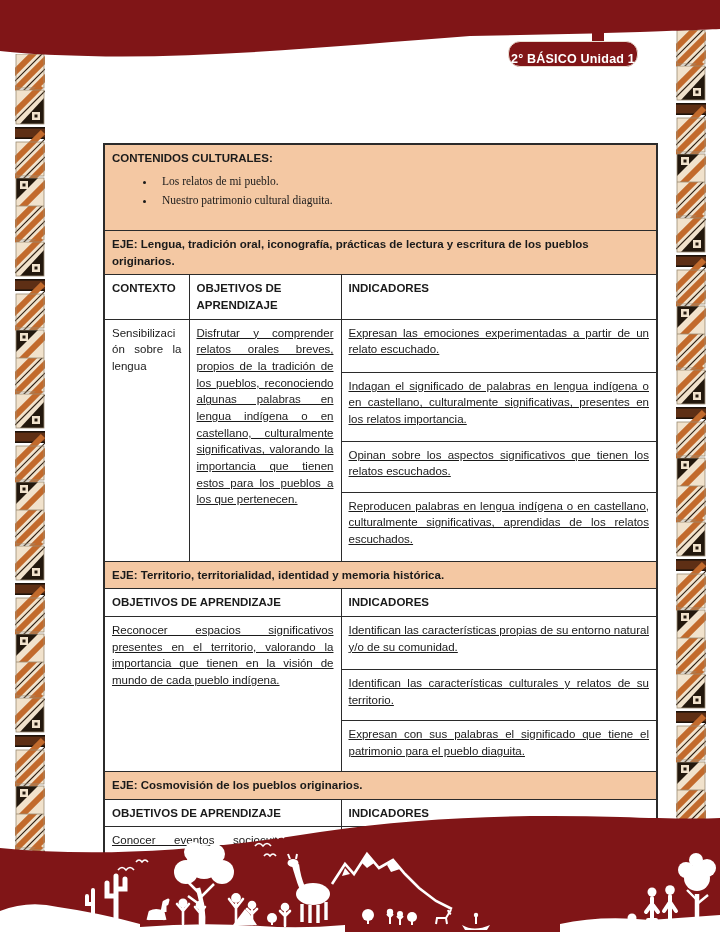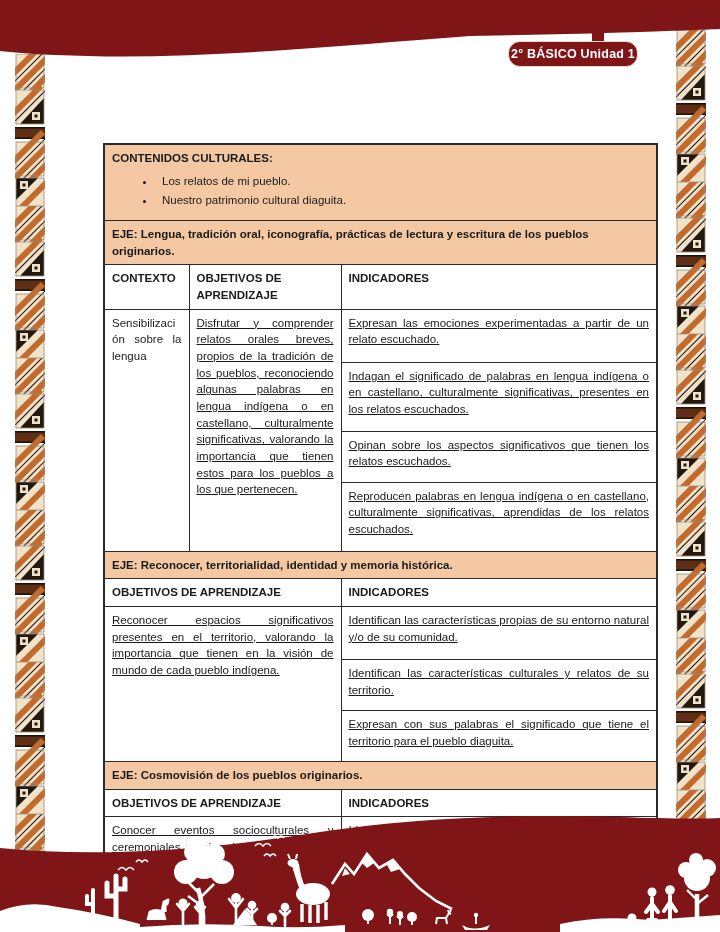--- a/index.html
+++ b/index.html
@@ -6,21 +6,21 @@
   body{
     width:720px;height:932px;position:relative;overflow:hidden;
     background:#ffffff;
     font-family:"Liberation Sans", sans-serif;
     color:#1a1a1a;
   }
   .top-band{position:absolute;top:0;left:0;z-index:3;}
   .badge{
     position:absolute;left:508px;top:41px;width:128px;height:24px;z-index:4;
     background:#801517;border:1.5px solid #e9ddd2;border-radius:12px;
-    display:flex;align-items:center;justify-content:center;
+    display:flex;align-items:flex-end;justify-content:center;
     color:#ffffff;font-weight:bold;font-size:12.5px;letter-spacing:.2px;
   }
   .strip{position:absolute;z-index:1;}
   .strip.left{left:15px;top:54px;}
   .strip.right{left:676px;top:30px;}
   .footer-art{position:absolute;left:0;bottom:0;z-index:5;}
 
   table.main{
     position:absolute;left:103px;top:143px;width:555px;z-index:2;
     border-collapse:collapse;table-layout:fixed;
@@ -30,21 +30,21 @@
     border:1.5px solid #2b2b2b;padding:5px 7px;vertical-align:top;
     word-wrap:break-word;
   }
   table.main{border:2px solid #2b2b2b;}
   .peach{background:#F4C8A3;}
   .bold{font-weight:bold;}
   .eje{font-weight:bold;padding:6px 7px;margin-top:25px;}
   .hdr td{font-weight:bold;background:#ffffff;padding:5px 7px;margin-top:24px;}
   .just{text-align:justify;text-decoration:underline;}
   .title-cell{padding:5px 7px 7px 7px;}
-  .title-cell ul{margin:6px 0 6px 0;padding-left:44px;}
+  .title-cell ul{margin:6px 0 16px 0;padding-left:44px;font-family:Liberation Serif, serif;}
   .title-cell li{margin:3px 0;padding-left:6px;}
   .ctx{text-align:justify;}
 </style>
 </head>
 <body>
 
 <svg width="0" height="0" style="position:absolute" aria-hidden="true">
   <defs>
     <pattern id="andean-tiles" width="30" height="152" patternUnits="userSpaceOnUse">
 
@@ -118,45 +118,45 @@
       <td>CONTEXTO</td>
       <td>OBJETIVOS DE APRENDIZAJE</td>
       <td>INDICADORES</td>
     </tr>
     <tr>
       <td rowspan="4" class="ctx">Sensibilización sobre la lengua</td>
       <td rowspan="4" class="just">Disfrutar y comprender relatos orales breves, propios de la tradición de los pueblos, reconociendo algunas palabras en lengua indígena o en castellano, culturalmente significativas, valorando la importancia que tienen estos para los pueblos a los que pertenecen.</td>
       <td class="just" style="height:42px">Expresan las emociones experimentadas a partir de un relato escuchado.</td>
     </tr>
     <tr>
-        <td class="just" style="height:58px">Indagan el significado de palabras en lengua indígena o en castellano, culturalmente significativas, presentes en los relatos escuchados.</td>
+        <td class="just" style="height:58px">Indagan el significado de palabras en lengua indígena o en castellano, culturalmente significativas, presentes en los relatos importancia.</td>
       </tr>
     <tr>
         <td class="just" style="height:40px">Opinan sobre los aspectos significativos que tienen los relatos escuchados.</td>
       </tr>
     <tr>
         <td class="just" style="height:58px">Reproducen palabras en lengua indígena o en castellano, culturalmente significativas, aprendidas de los relatos escuchados.</td>
       </tr>
 
     <tr>
-        <td colspan="3" class="peach eje">EJE: Reconocer, territorialidad, identidad y memoria histórica.</td>
+        <td colspan="3" class="peach eje">EJE: Territorio, territorialidad, identidad y memoria histórica.</td>
       </tr>
     <tr class="hdr">
       <td colspan="2">OBJETIVOS DE APRENDIZAJE</td>
       <td>INDICADORES</td>
     </tr>
     <tr>
       <td colspan="2" rowspan="3" class="just">Reconocer espacios significativos presentes en el territorio, valorando la importancia que tienen en la visión de mundo de cada pueblo indígena.</td>
       <td class="just" style="height:42px">Identifican las características propias de su entorno natural y/o de su comunidad.</td>
     </tr>
     <tr>
         <td class="just" style="height:40px">Identifican las características culturales y relatos de su territorio.</td>
       </tr>
     <tr>
-        <td class="just" style="height:40px">Expresan con sus palabras el significado que tiene el territorio para el pueblo diaguita.</td>
+        <td class="just" style="height:40px">Expresan con sus palabras el significado que tiene el patrimonio para el pueblo diaguita.</td>
       </tr>
 
     <tr>
         <td colspan="3" class="peach eje">EJE: Cosmovisión de los pueblos originarios.</td>
       </tr>
     <tr class="hdr">
       <td colspan="2">OBJETIVOS DE APRENDIZAJE</td>
       <td>INDICADORES</td>
     </tr>
     <tr>

